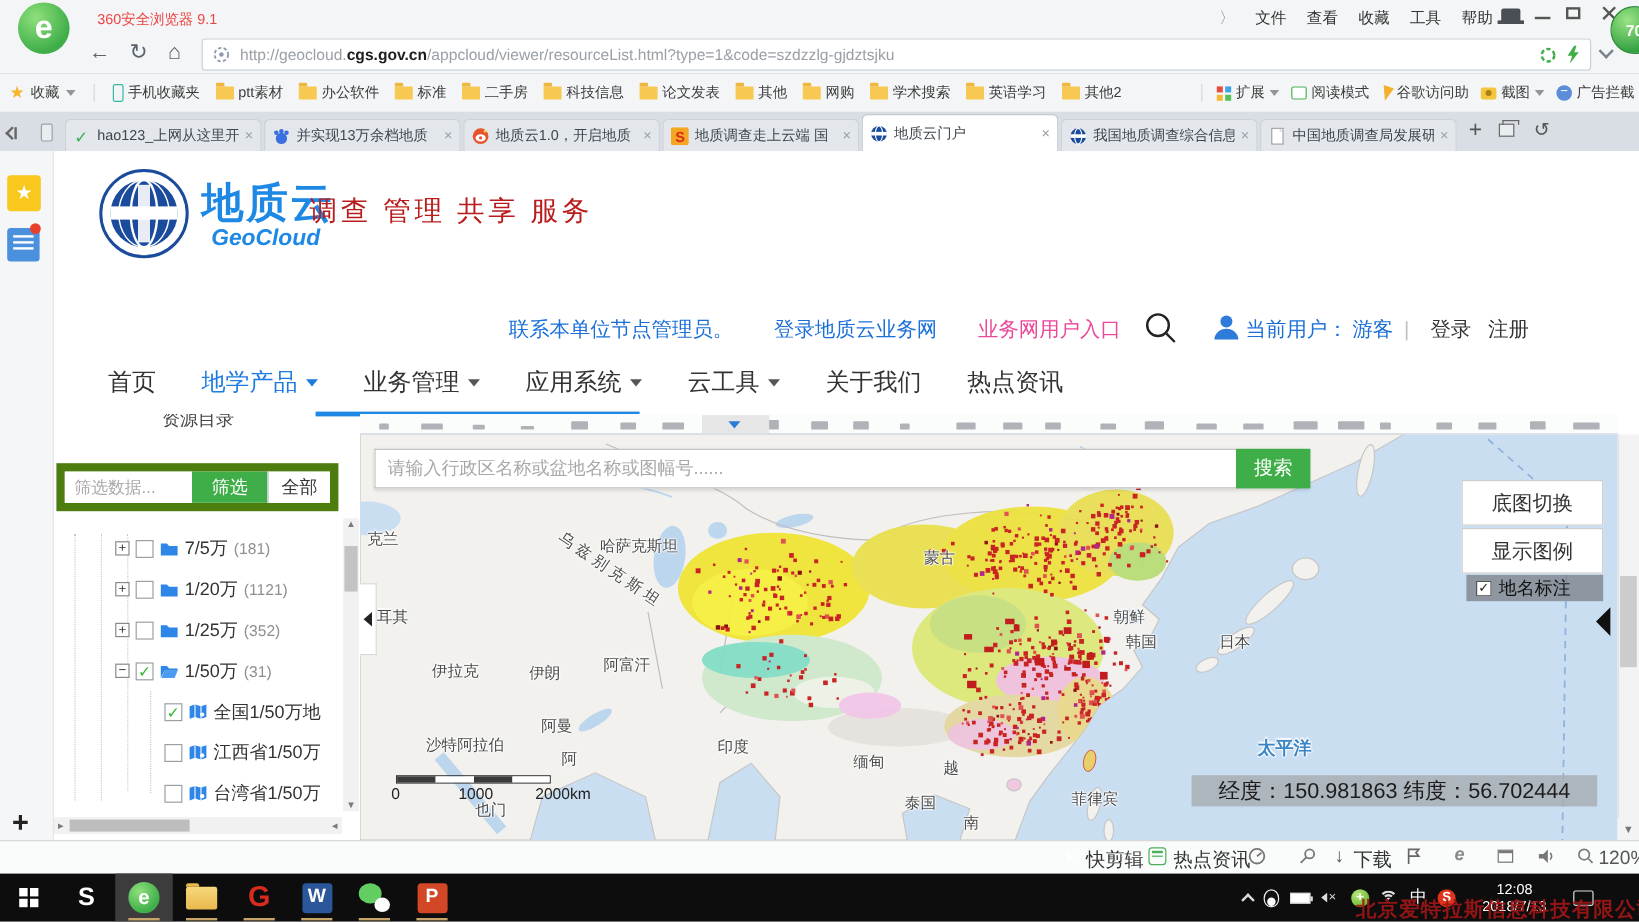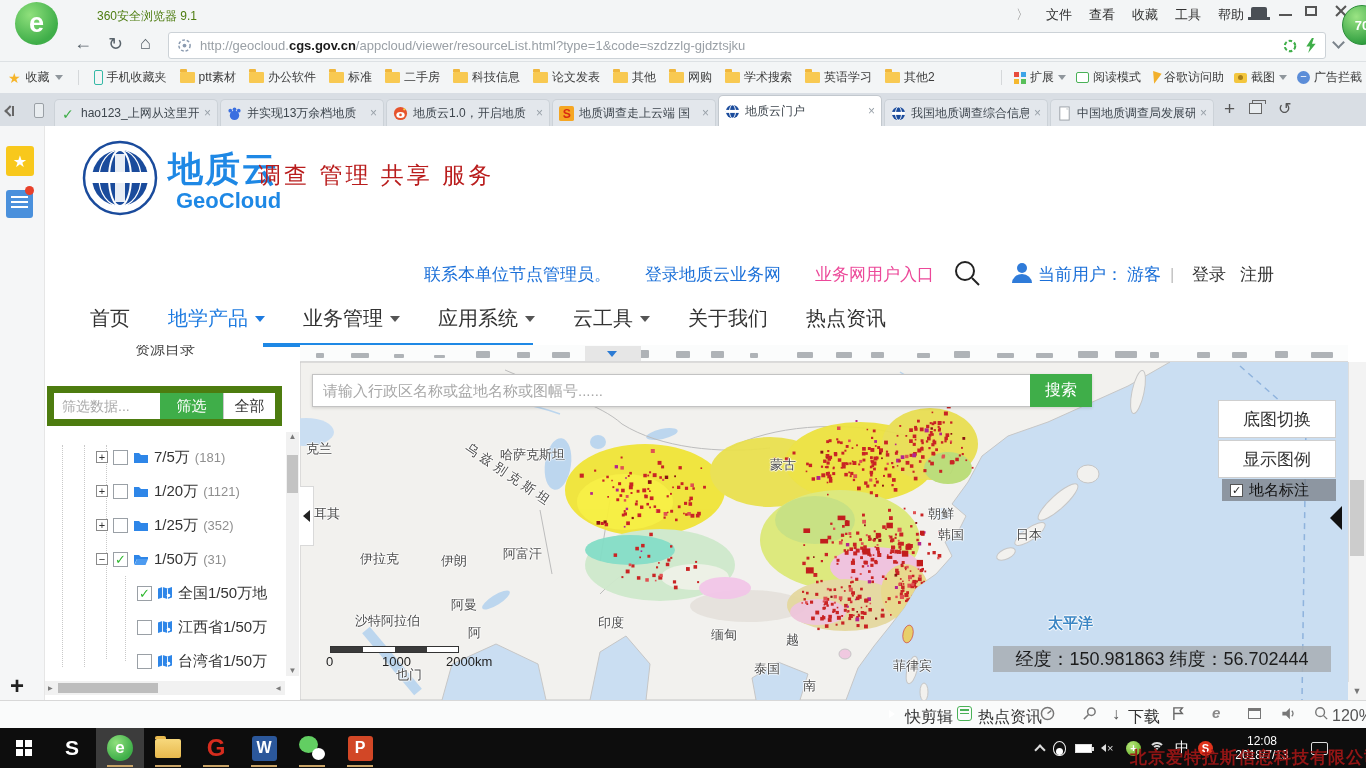--- a/index.html
+++ b/index.html
@@ -7,21 +7,21 @@
   #screen{position:relative;width:1366px;height:768px;overflow:hidden;background:#fff;
     font-family:"Liberation Sans","DejaVu Sans",sans-serif;color:#333;}
   .abs{position:absolute;}
   .flex{display:flex;align-items:center;}
 
   
   .titlebar{left:0;top:0;width:1366px;height:28px;background:#f3f5f6;}
   .logo360{left:15px;top:2px;width:43px;height:43px;border-radius:50%;
     background:radial-gradient(circle at 35% 30%,#8fe07c,#3fae49 70%);z-index:5;
     display:flex;align-items:center;justify-content:center;color:#fff;font-size:27px;font-weight:bold;}
-  .wtitle{left:97px;top:8px;font-size:12px;color:#4d7c0f;}
+  .wtitle{left:81px;top:8px;font-size:12px;color:#ef4444;}
   .menus{left:1016px;top:6px;display:flex;gap:17px;font-size:13px;color:#333;}
   .hat{left:1251px;top:7px;width:16px;height:11px;background:#4a4f55;border-radius:2px 2px 0 0;}
   .hat:after{content:"";position:absolute;left:-3px;bottom:-2px;width:22px;height:3px;background:#4a4f55;}
   .wc-min{left:1279px;top:14px;width:13px;height:2px;background:#555;}
   .wc-max{left:1305px;top:6px;width:12px;height:10px;border:2px solid #555;}
   .wc-close{left:1334px;top:4px;width:14px;height:14px;}
   .wc-close i{position:absolute;left:0;top:6px;width:14px;height:2px;background:#555;}
   .wc-close i:first-child{transform:rotate(45deg);}.wc-close i:last-child{transform:rotate(-45deg);}
   .ball70{left:1342px;top:5px;width:40px;height:40px;border-radius:50%;z-index:50;
     background:radial-gradient(circle at 35% 28%,#9be484,#2f9e3f 75%);border:1px solid #2a8c38;
@@ -70,21 +70,21 @@
   .page{left:0;top:126px;width:1366px;height:574px;background:#fff;}
   .leftstrip{left:0;top:126px;width:45px;height:574px;background:#f5f6f7;border-right:1px solid #e6e6e6;}
   .starbtn{left:6px;top:146px;width:28px;height:30px;background:#f8c81c;border-radius:3px;color:#fff;
     display:flex;align-items:center;justify-content:center;font-size:16px;}
   .bluebtn{left:6px;top:190px;width:27px;height:28px;background:#4a90dc;border-radius:3px;padding:6px 5px;}
   .bluebtn i{display:block;height:2px;background:#fff;margin-bottom:3px;}
   .reddot{left:25px;top:186px;width:9px;height:9px;border-radius:50%;background:#e8402a;}
   .plusbl{left:10px;top:672px;font-size:24px;color:#222;font-weight:bold;}
 
   .h-title{left:168px;top:146px;font-size:35px;font-weight:bold;color:#1e88e5;letter-spacing:2px;}
-  .h-sub{left:176px;top:188px;font-size:22px;font-weight:bold;color:#1e88e5;}
+  .h-sub{left:176px;top:188px;font-size:19px;font-style:italic;font-weight:bold;color:#1e88e5;}
   .h-tag{left:258px;top:160px;font-size:23px;color:#b91c1c;letter-spacing:3px;}
 
   .notice{top:262px;font-size:17px;height:26px;line-height:26px;white-space:nowrap;}
   .blue{color:#1a6fd8;}
   .nav{left:90px;top:305px;display:flex;gap:38px;font-size:20px;color:#333;align-items:center;}
   .nav .it{display:flex;align-items:center;gap:7px;}
   .nav .active{color:#1e7be0;}
   .ncaret{width:0;height:0;border-left:5px solid transparent;border-right:5px solid transparent;border-top:6px solid #555;}
   .active .ncaret{border-top-color:#1e7be0;}
   .navline{left:263px;top:343px;width:270px;height:4px;background:#1e88e5;}

